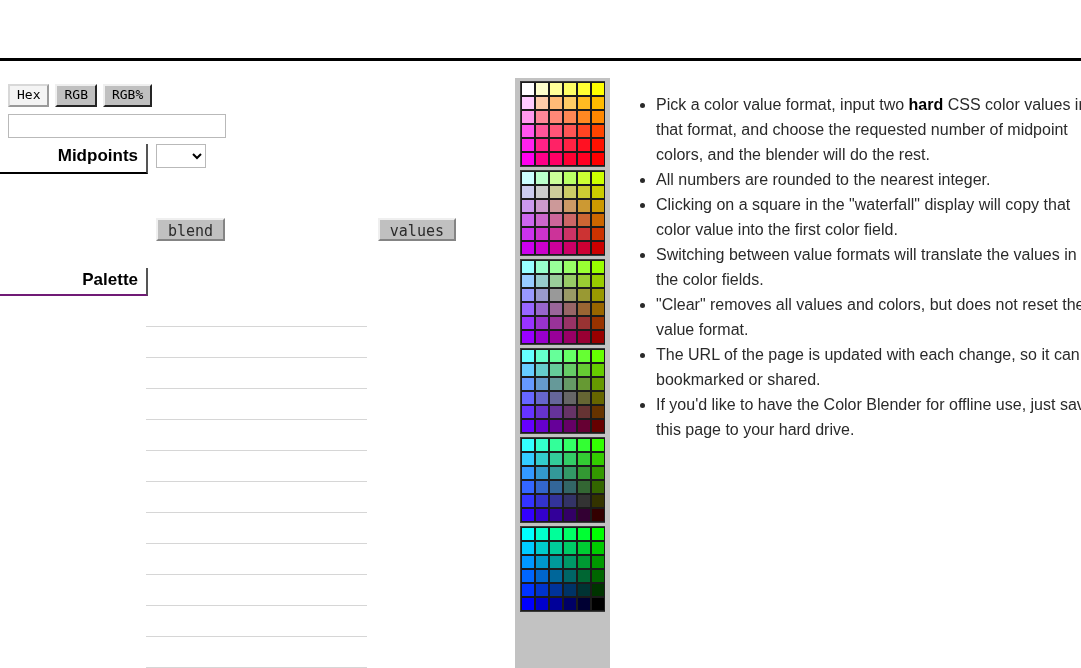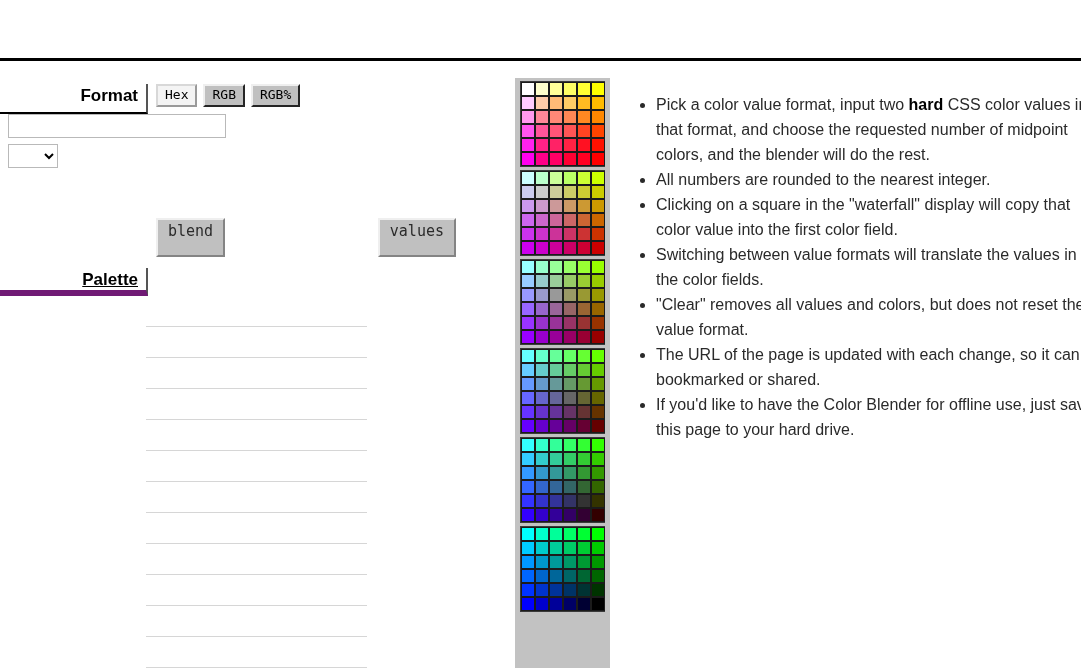--- a/index.html
+++ b/index.html
@@ -105,21 +105,21 @@
     background: #fff;
     font-family: "Liberation Sans", sans-serif;
     font-size: 13px;
     color: #000;
     padding-left: 4px;
   }
 
   .act-btn {
     font-family: "DejaVu Sans Mono", monospace;
     font-size: 15px;
-    padding: 3px 10px 16px 10px;
+    padding: 3px 10px 0 10px;
     background: #c0c0c0;
     border: 2px solid;
     border-top-color: #efefef;
     border-left-color: #efefef;
     border-right-color: #848484;
     border-bottom-color: #848484;
     color: #2b2b2b;
     cursor: pointer;
     line-height: 16px;
   }
@@ -192,47 +192,47 @@
 </head>
 <body>
 
 <div id="page">
 
   <div class="title-rule"></div>
 
   <div class="form">
 
     <div class="frow">
-      <div class="flabel">Format</div>
       <div class="fctl">
         <button class="fmt-btn active">Hex</button><button class="fmt-btn">RGB</button><button class="fmt-btn">RGB%</button>
       </div>
     </div>
 
 
     <div class="frow">
       <div class="fctl">
         <input class="txtin" type="text" value="" style="">
       </div>
     </div>
 
     <div class="frow">
+      <div class="flabel">Midpoints</div>
       <div class="fctl">
         <select class="selin"><option></option><option>1</option><option>2</option><option>3</option><option>4</option><option>5</option><option>6</option><option>7</option><option>8</option><option>9</option><option>10</option></select>
       </div>
     </div>
   </div>
 
   <div class="action-row">
     <button class="act-btn">blend</button>
     <button class="act-btn">values</button>
   </div>
 
   <div class="palette-head">
-    <div class="flabel nobottom" style="border-bottom:6px solid #701a75;text-decoration:underline;">Palette</div>
+    <div class="flabel nobottom" style="border-bottom:2px solid #701a75;">Palette</div>
   </div>
   <div class="palette-list">
       <div class="prow"></div>
       <div class="prow"></div>
       <div class="prow"></div>
       <div class="prow"></div>
       <div class="prow"></div>
       <div class="prow"></div>
       <div class="prow"></div>
       <div class="prow"></div>

